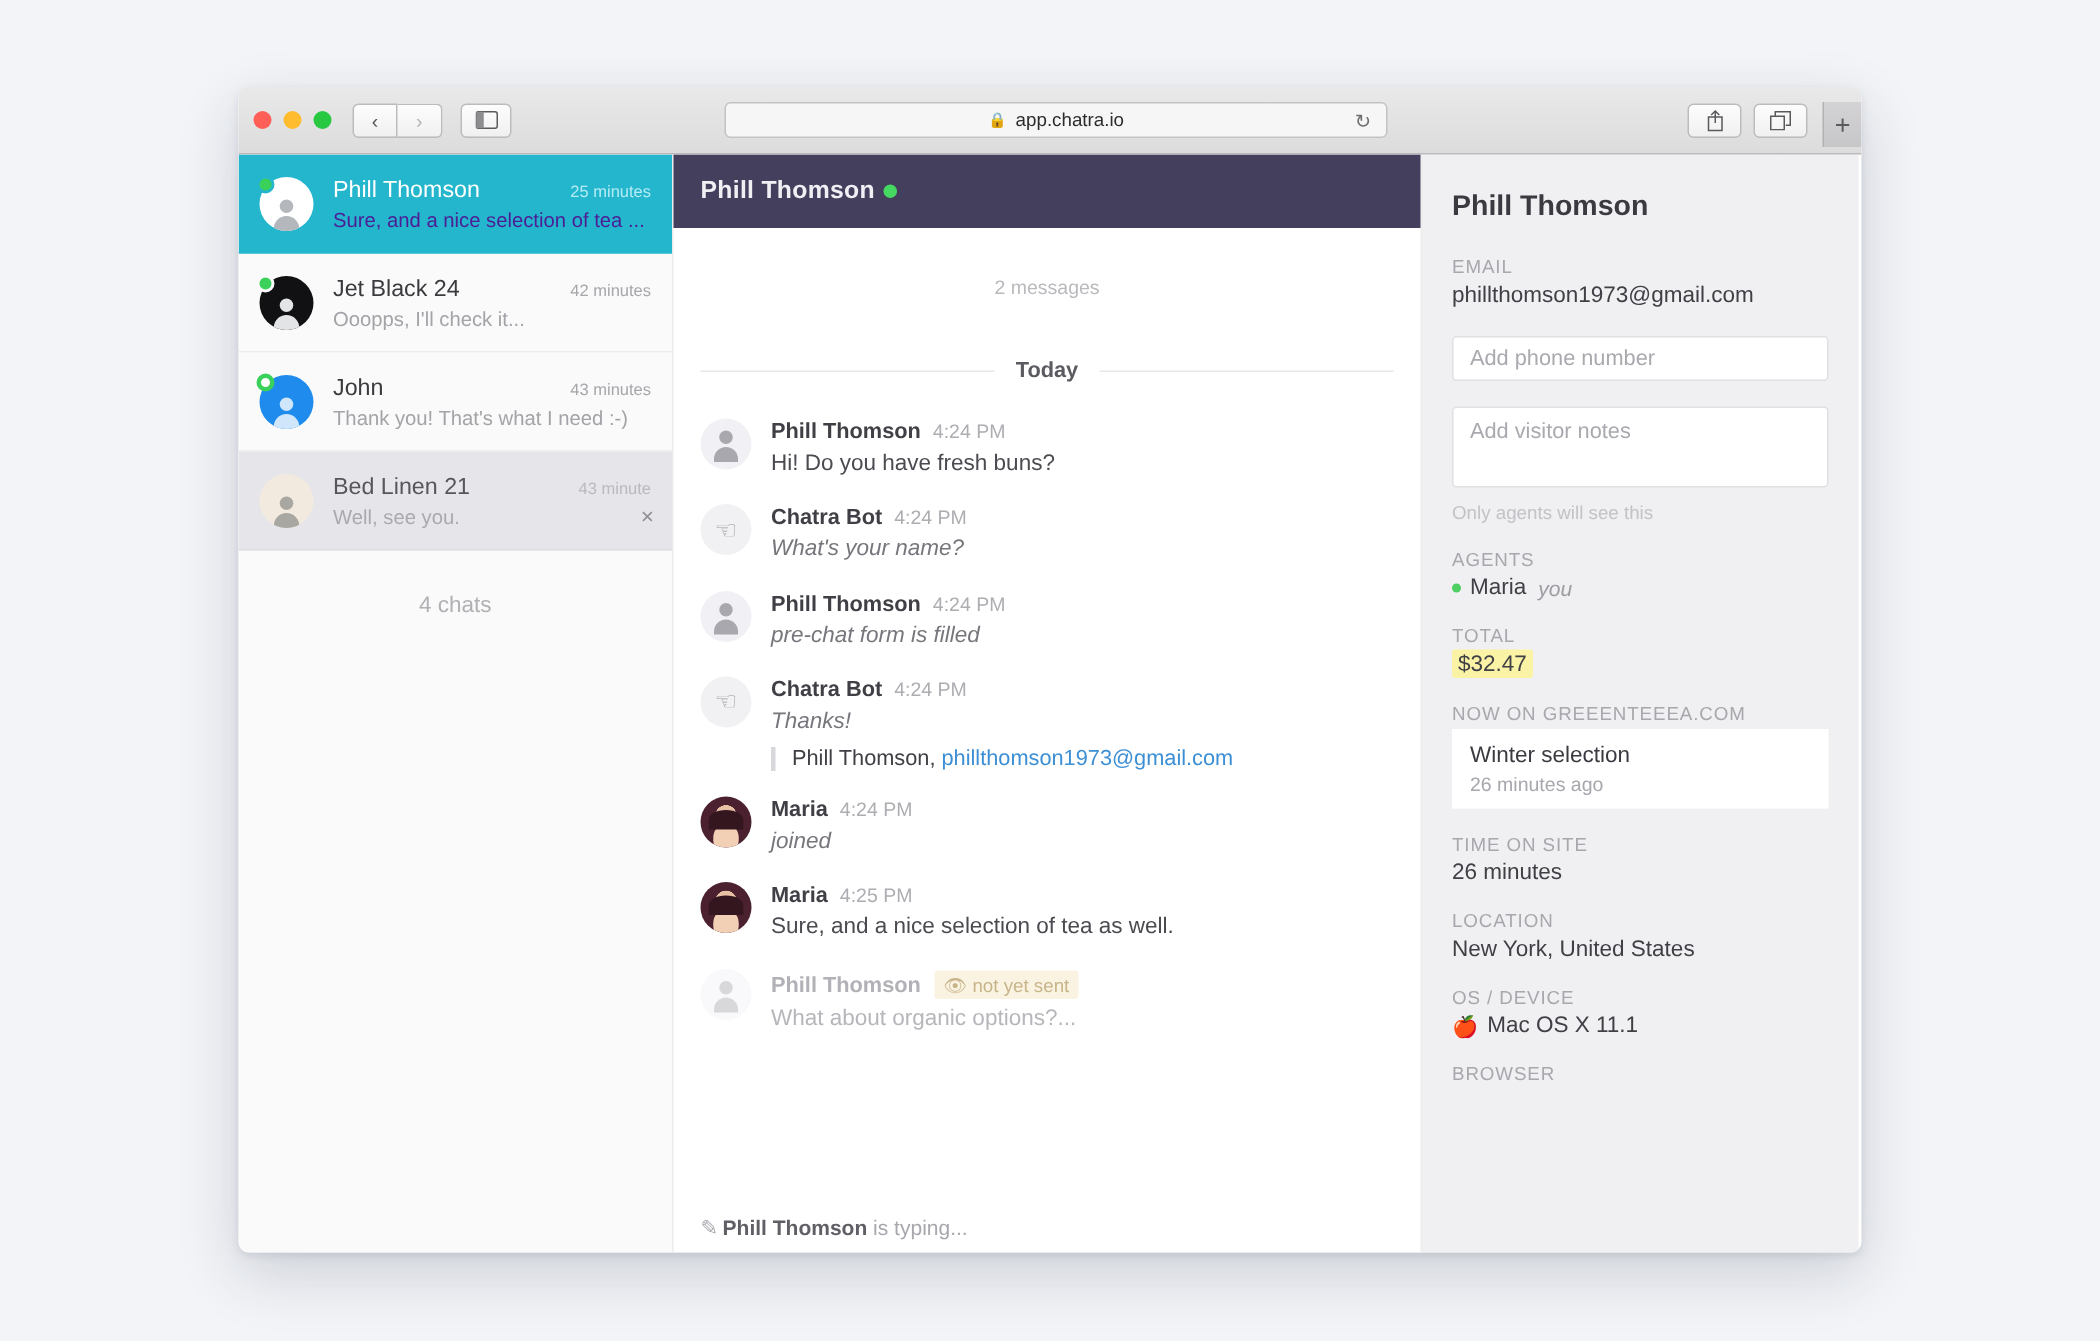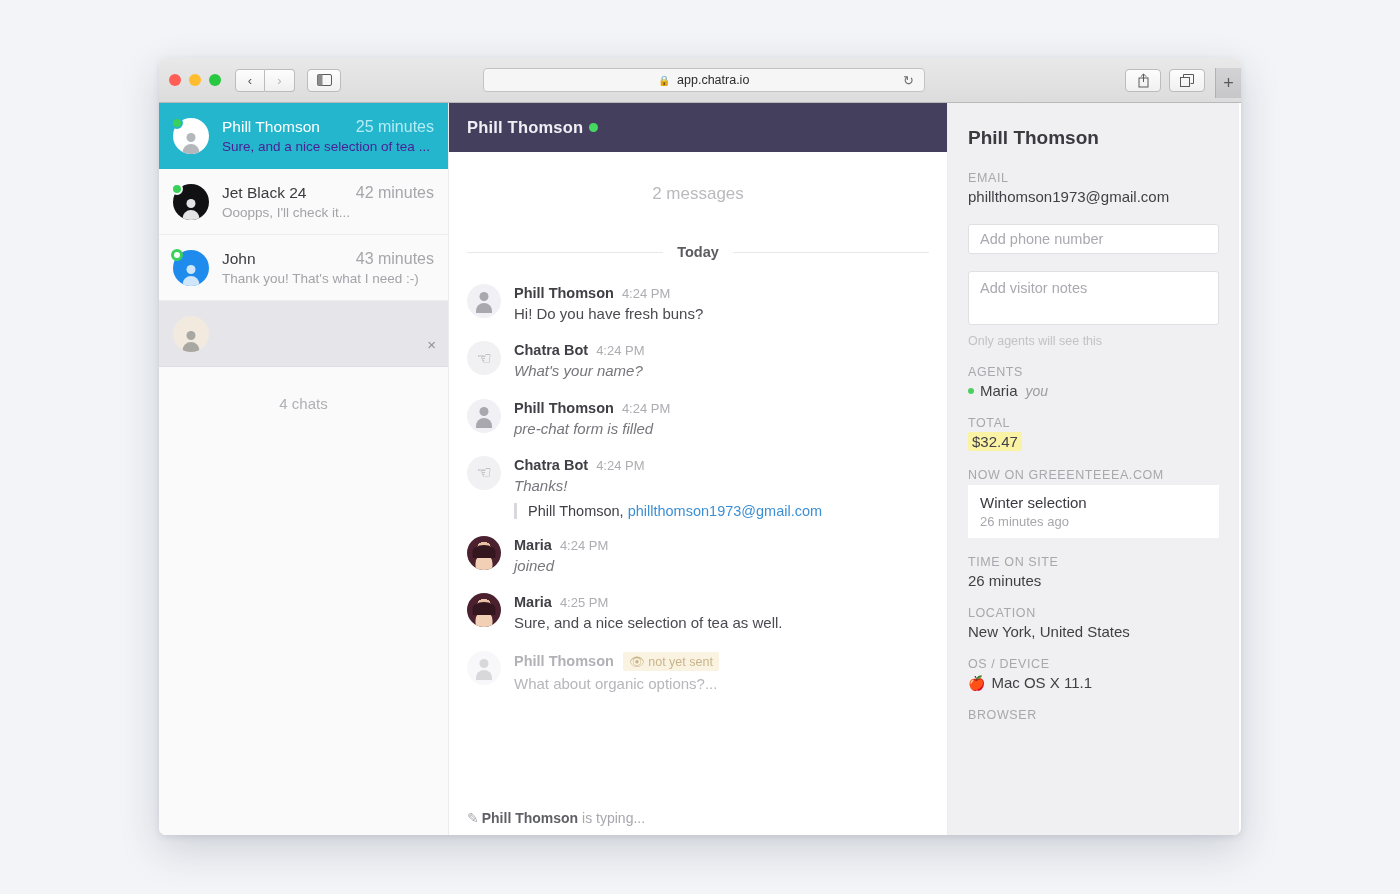--- a/index.html
+++ b/index.html
@@ -143,21 +143,21 @@
     position: absolute; left: -2px; top: -1px;
     width: 12px; height: 12px; border-radius: 50%;
     background: #3ad15a; border: 2px solid #fafafa;
   }
   .badge.hollow { background: #fff; border: 3px solid #3ad15a; }
   .chatitem.active .badge { border-color: #24b6cd; }
   .ctext { flex: 1; min-width: 0; }
   .crow1 { display: flex; align-items: baseline; }
   .cname { font-size: 15.5px; color: #3b3b3f; flex: 1;
            white-space: nowrap; overflow: hidden; text-overflow: ellipsis; }
-  .ctime { font-size: 16px; color: #a6a6ab; margin-left: 8px; flex: none; }
+  .ctime { font-size: 11px; color: #a6a6ab; margin-left: 8px; flex: none; }
   .cprev {
     font-size: 13.5px; color: #a3a3a8; margin-top: 3px;
     white-space: nowrap; overflow: hidden; text-overflow: ellipsis;
   }
   .chatitem.active .cname { color: #ffffff; }
   .chatitem.active .ctime { color: #b4ecf5; }
   .chatitem.active .cprev { color: #4c1d95; }
   .chatitem.closing .cname { color: #56565c; }
   .chatitem.closing .ctime { color: #b9b9be; }
   .chatitem.closing .cprev { color: #a9a9af; }
@@ -169,21 +169,21 @@
   
   .centercol { width: 500px; background: #fff; display: flex; flex-direction: column;
                border-left: 1px solid #ececec; border-right: 1px solid #ececec; }
   .chathead {
     height: 49px; background: #453f5e; display: flex; align-items: center;
     padding: 0 18px; color: #f0eff4;
   }
   .chathead .nm { font-size: 16.5px; font-weight: bold; letter-spacing: .2px; }
   .hdot { width: 9px; height: 9px; border-radius: 50%; background: #46d962; margin-left: 6px; }
   .msgscroll { flex: 1; overflow: hidden; padding: 0 18px; position: relative; }
-  .msgcount { text-align: center; font-size: 17px; color: #b9b9be; padding: 32px 0 40px; }
+  .msgcount { text-align: center; font-size: 13px; color: #b9b9be; padding: 32px 0 40px; }
   .daysep { display: flex; align-items: center; margin-bottom: 24px; }
   .daysep .line { flex: 1; height: 1px; background: #e8e8ea; }
   .daysep .lbl { font-size: 14.5px; font-weight: bold; color: #5a5a60; padding: 0 14px; }
   .msg { display: flex; margin-bottom: 17px; }
   .mavatar { width: 34px; height: 34px; border-radius: 50%; flex: none; margin-right: 13px; }
   .mavatar.guest {
     background: #f1f0f4; position: relative;
   }
   .mavatar.guest::before {
     content:""; position:absolute; left:50%; top:8px; transform:translateX(-50%);
@@ -376,20 +376,27 @@
             <div class="cprev">Thank you! That's what I need :-)</div>
           </div>
         </div>
 
         <div class="chatitem closing">
           <div class="av av-cream">
             <div class="avcircle">
                 <div class="person"></div>
               </div>
           </div>
+          <div class="ctext">
+            <div class="crow1">
+              <span class="cname">Bed Linen 21</span>
+              <span class="ctime">43 minute</span>
+            </div>
+            <div class="cprev">Well, see you.</div>
+          </div>
           <span class="closex">×</span>
         </div>
 
         <div class="chatcount">4 chats</div>
       </div>
     </div>
 
     <div class="centercol">
       <div class="chathead">
         <span class="nm">Phill Thomson</span>

